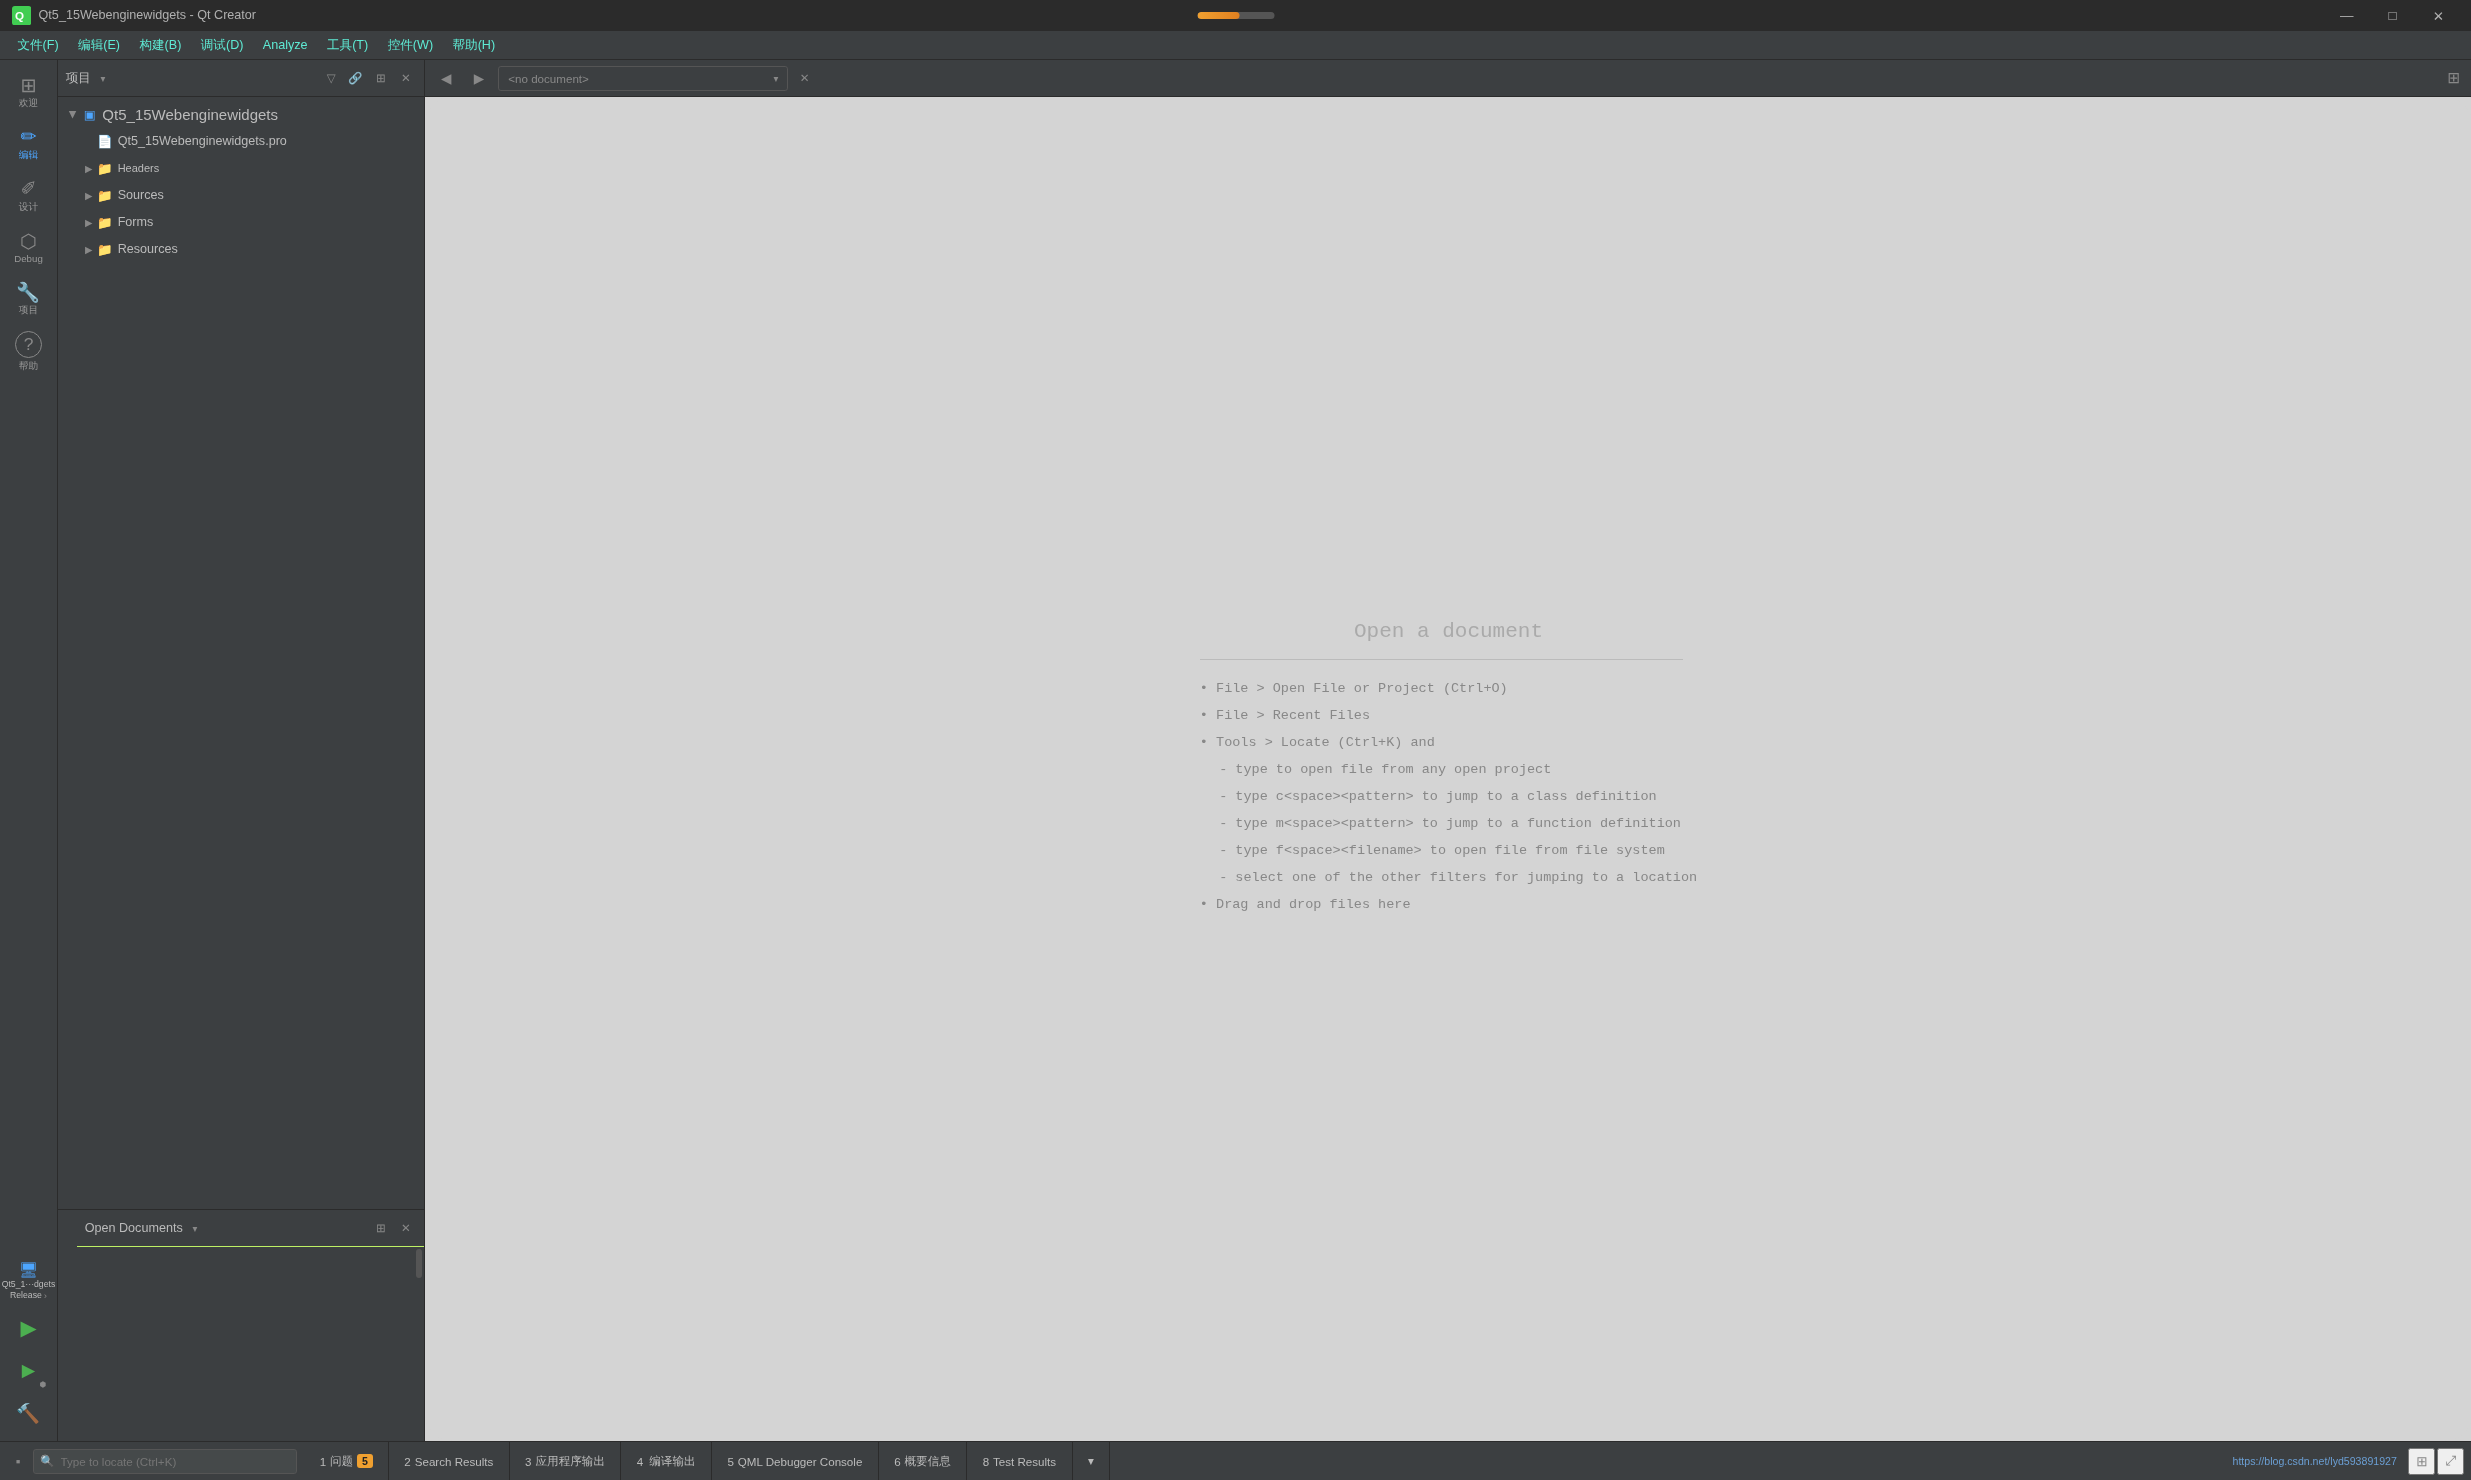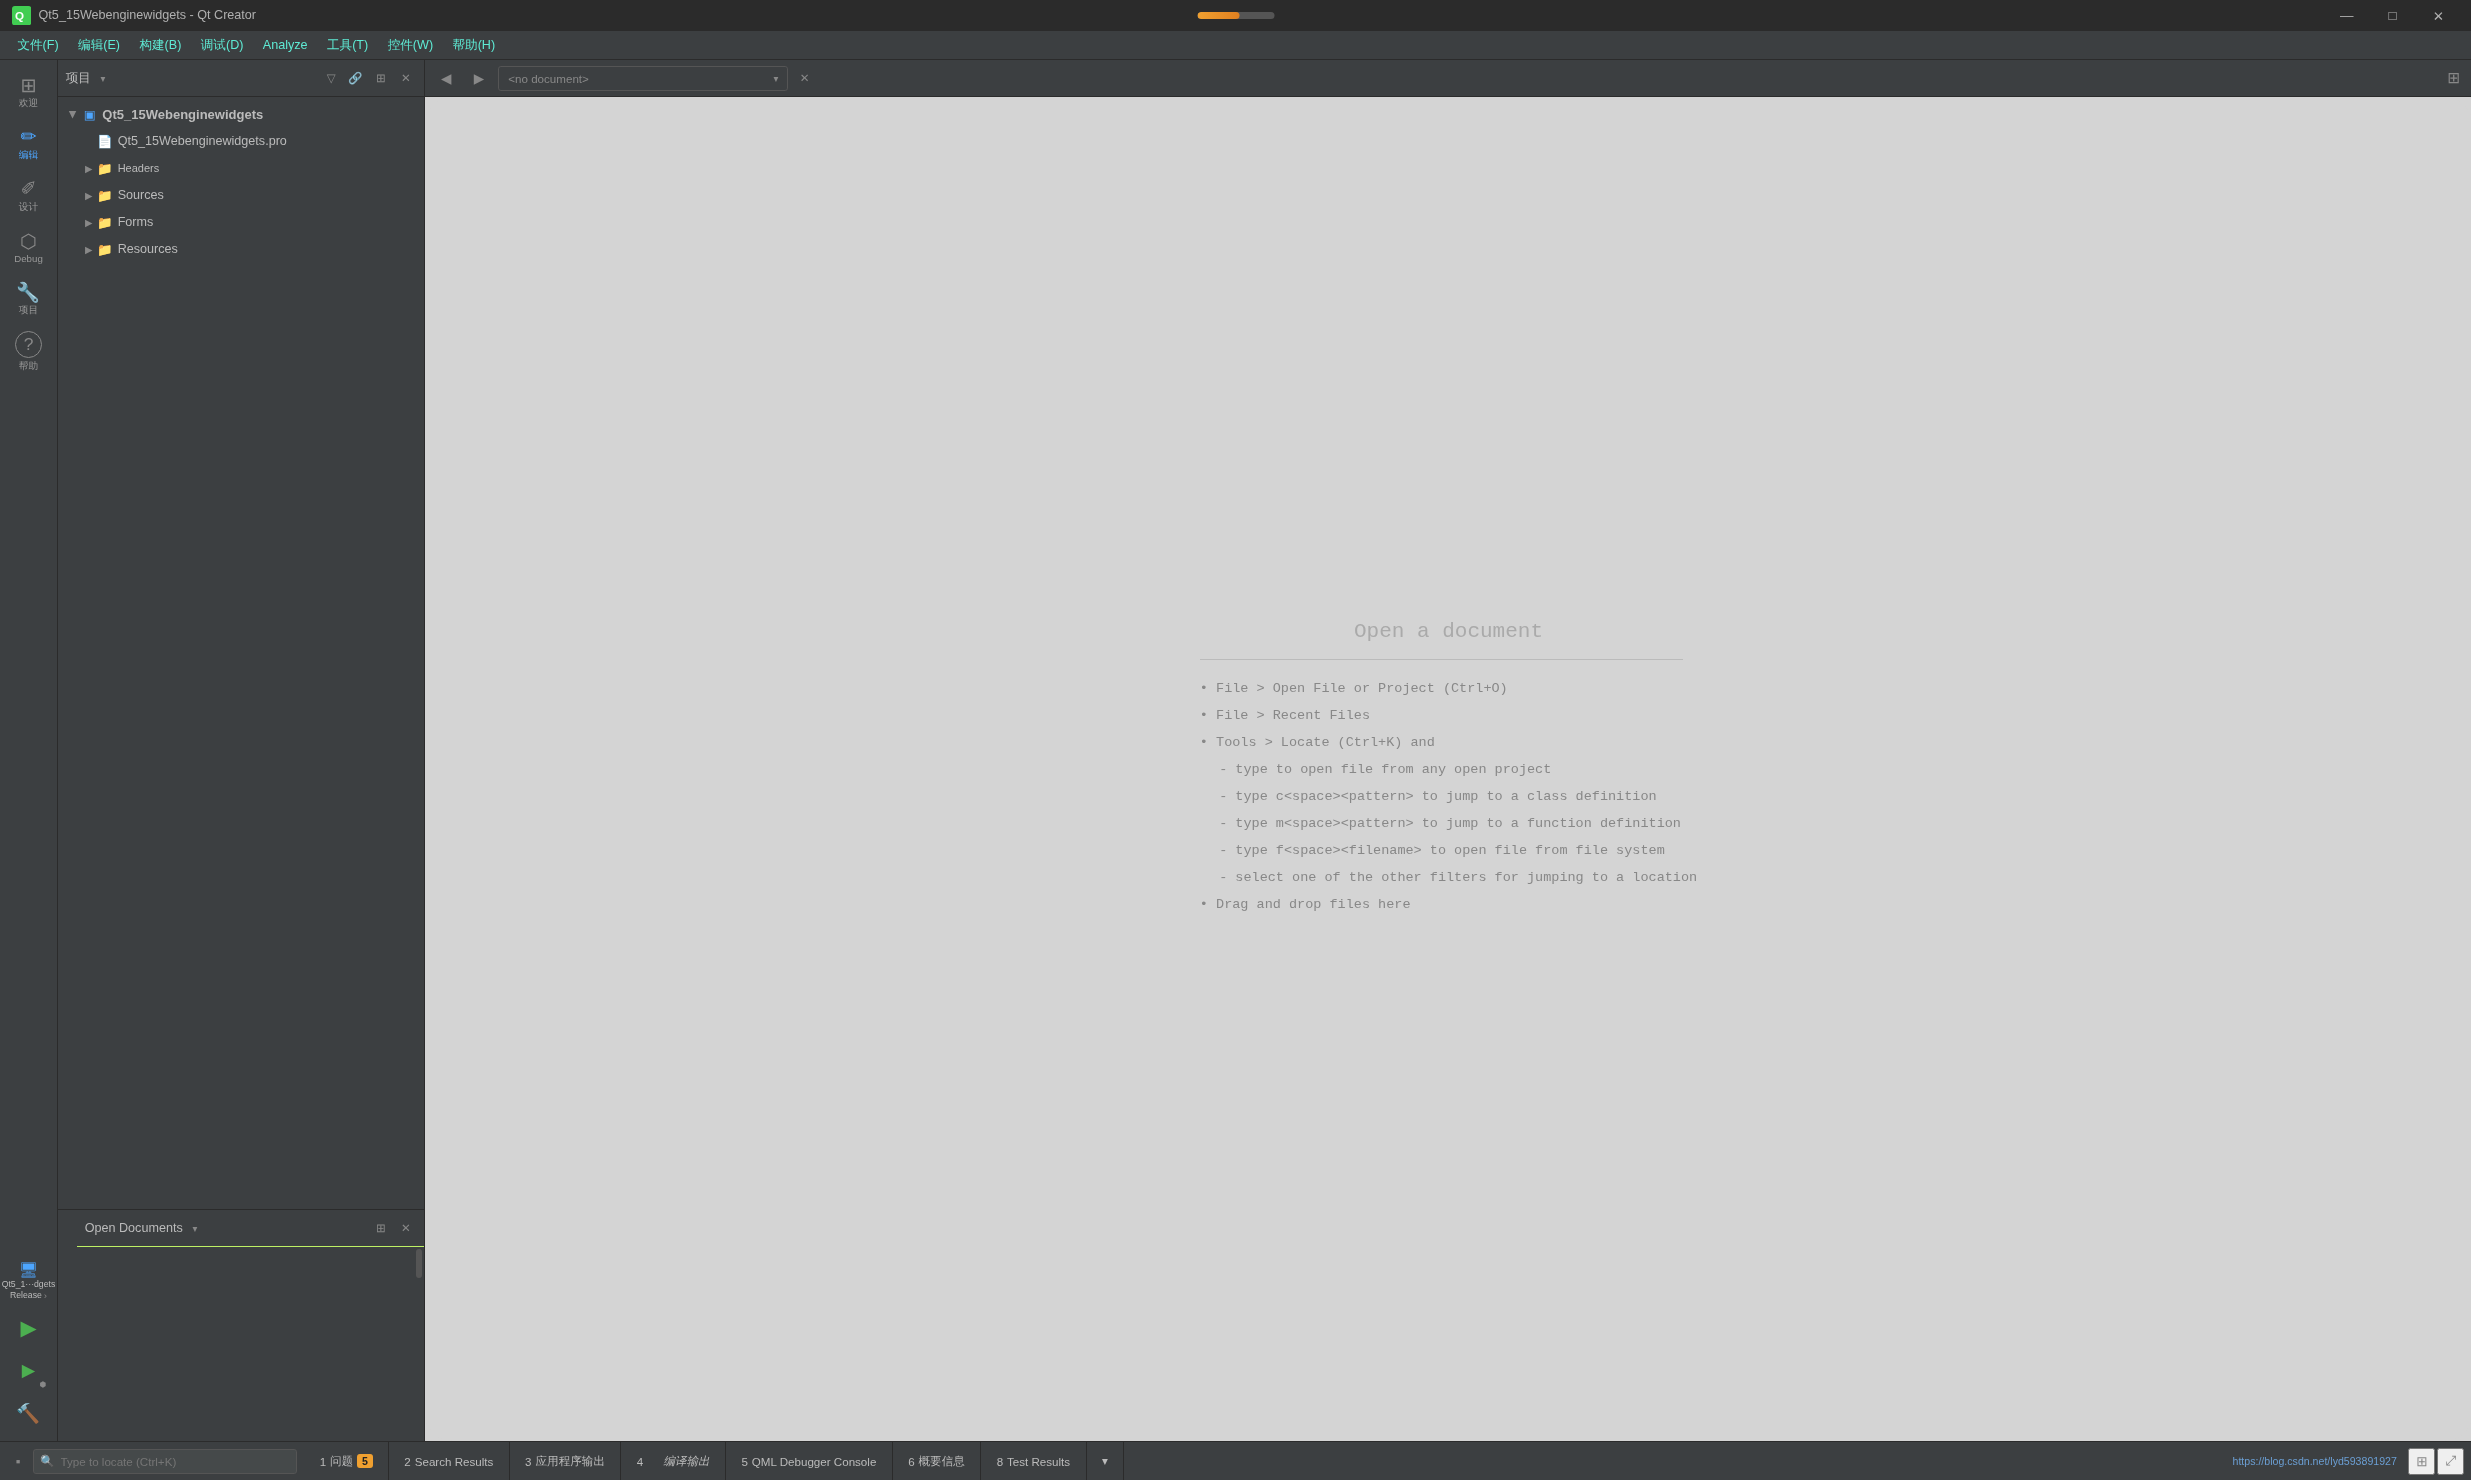--- a/index.html
+++ b/index.html
@@ -544,21 +544,21 @@
         <button class="panel-action-btn" title="Split">⊞</button>
         <button class="panel-action-btn" title="Close">✕</button>
       </div>
     </div>
 
     <div class="tree-view">
 
       <div class="tree-item level-0">
         <span class="tree-arrow expanded">▶</span>
         <span class="tree-icon" style="color:#4da6ff;">▣</span>
-        <span style="color:#bbbbbb; font-size:13px;font-weight:bold;">Qt5_15Webenginewidgets</span>
+        <span style="color:#bbbbbb; font-size:15px;">Qt5_15Webenginewidgets</span>
       </div>
 
       <div class="tree-item level-1">
         <span class="tree-arrow" style="visibility:hidden;">▶</span>
         <span class="tree-icon" style="color:#888;">📄</span>
         <span style="color:#bbbbbb; font-size:12.6px;">Qt5_15Webenginewidgets.pro</span>
       </div>
 
       <div class="tree-item level-1">
         <span class="tree-arrow">▶</span>
@@ -657,21 +657,21 @@
     <div class="status-tab">
       <span>2</span>
       <span style="margin-left:3.9px;">Search Results</span>
     </div>
     <div class="status-tab">
       <span>3</span>
       <span style="margin-left:3.9px;">应用程序输出</span>
     </div>
     <div class="status-tab">
       <span>4</span>
-      <span style="margin-left:20px;font-style:italic;">编译输出</span>
+      <span style="margin-left:6px;">编译输出</span>
     </div>
     <div class="status-tab">
       <span>5</span>
       <span style="margin-left:3.9px;">QML Debugger Console</span>
     </div>
     <div class="status-tab">
       <span>6</span>
       <span style="margin-left:3.9px;">概要信息</span>
     </div>
     <div class="status-tab">

